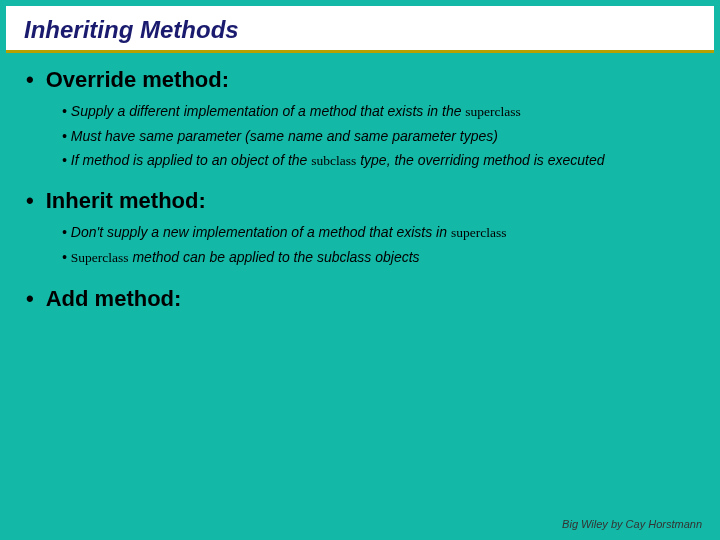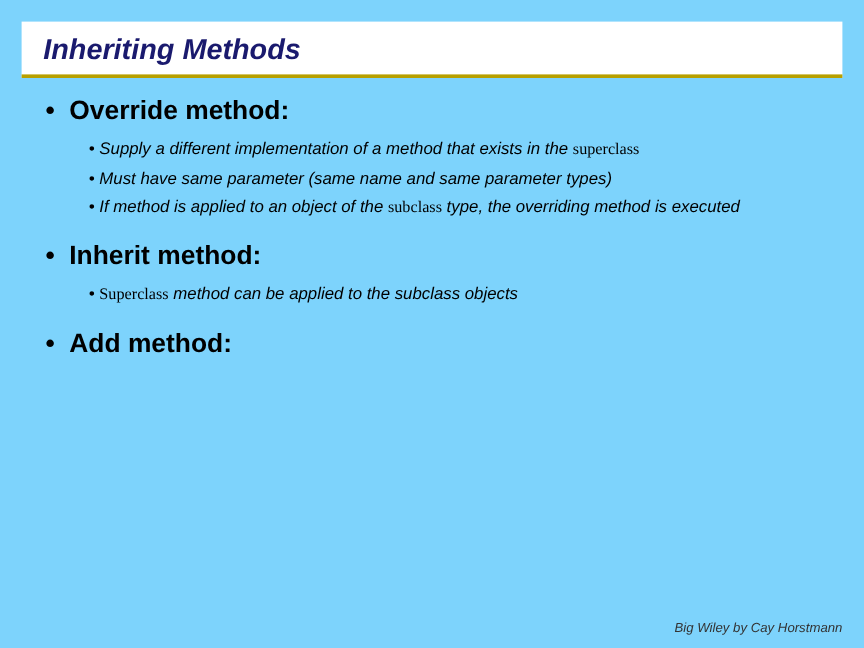--- a/index.html
+++ b/index.html
@@ -12,23 +12,23 @@
       width: 720px;
       height: 540px;
       background: #ffffff;
       font-family: Arial, sans-serif;
       overflow: hidden;
     }
 
     .slide {
       width: 720px;
       height: 540px;
-      background: #7dd3fc;
+      background: #14b8a6;
       position: relative;
-      padding: 18px;
+      padding: 6px;
     }
 
     .header {
       background: #ffffff;
       padding: 10px 18px 6px 18px;
       border-bottom: 3px solid #b8a000;
     }
 
     .header h1 {
       font-size: 24px;
@@ -107,20 +107,21 @@
         <div class="section-title"><span class="bullet-outer">•</span> Override method:</div>
         <div class="sub-bullets">
           <div class="sub-bullet" style="list-style: none;"><span>Supply a different implementation of a method that exists in the </span><span class="code-inline">superclass</span></div>
           <div class="sub-bullet" style="list-style: none;"><span>Must have same parameter (same name and same parameter types)</span></div>
           <div class="sub-bullet" style="list-style: none;"><span>If method is applied to an object of the </span><span class="code-inline">subclass</span><span> type, the overriding method is executed</span></div>
         </div>
       </div>
       <div class="section">
         <div class="section-title"><span class="bullet-outer">•</span> Inherit method:</div>
         <div class="sub-bullets">
+          <div class="sub-bullet" style="list-style: none;"><span>Don't supply a new implementation of a method that exists in </span><span class="code-inline">superclass</span></div>
           <div class="sub-bullet" style="list-style: none;"><span class="code-inline">Superclass</span><span> method can be applied to the subclass objects</span></div>
         </div>
       </div>
       <div class="section">
         <div class="section-title"><span class="bullet-outer">•</span> Add method:</div>
       </div>
     </div>
   <div class="footer">
     <div>Big Wiley by Cay Horstmann</div>
   </div>

